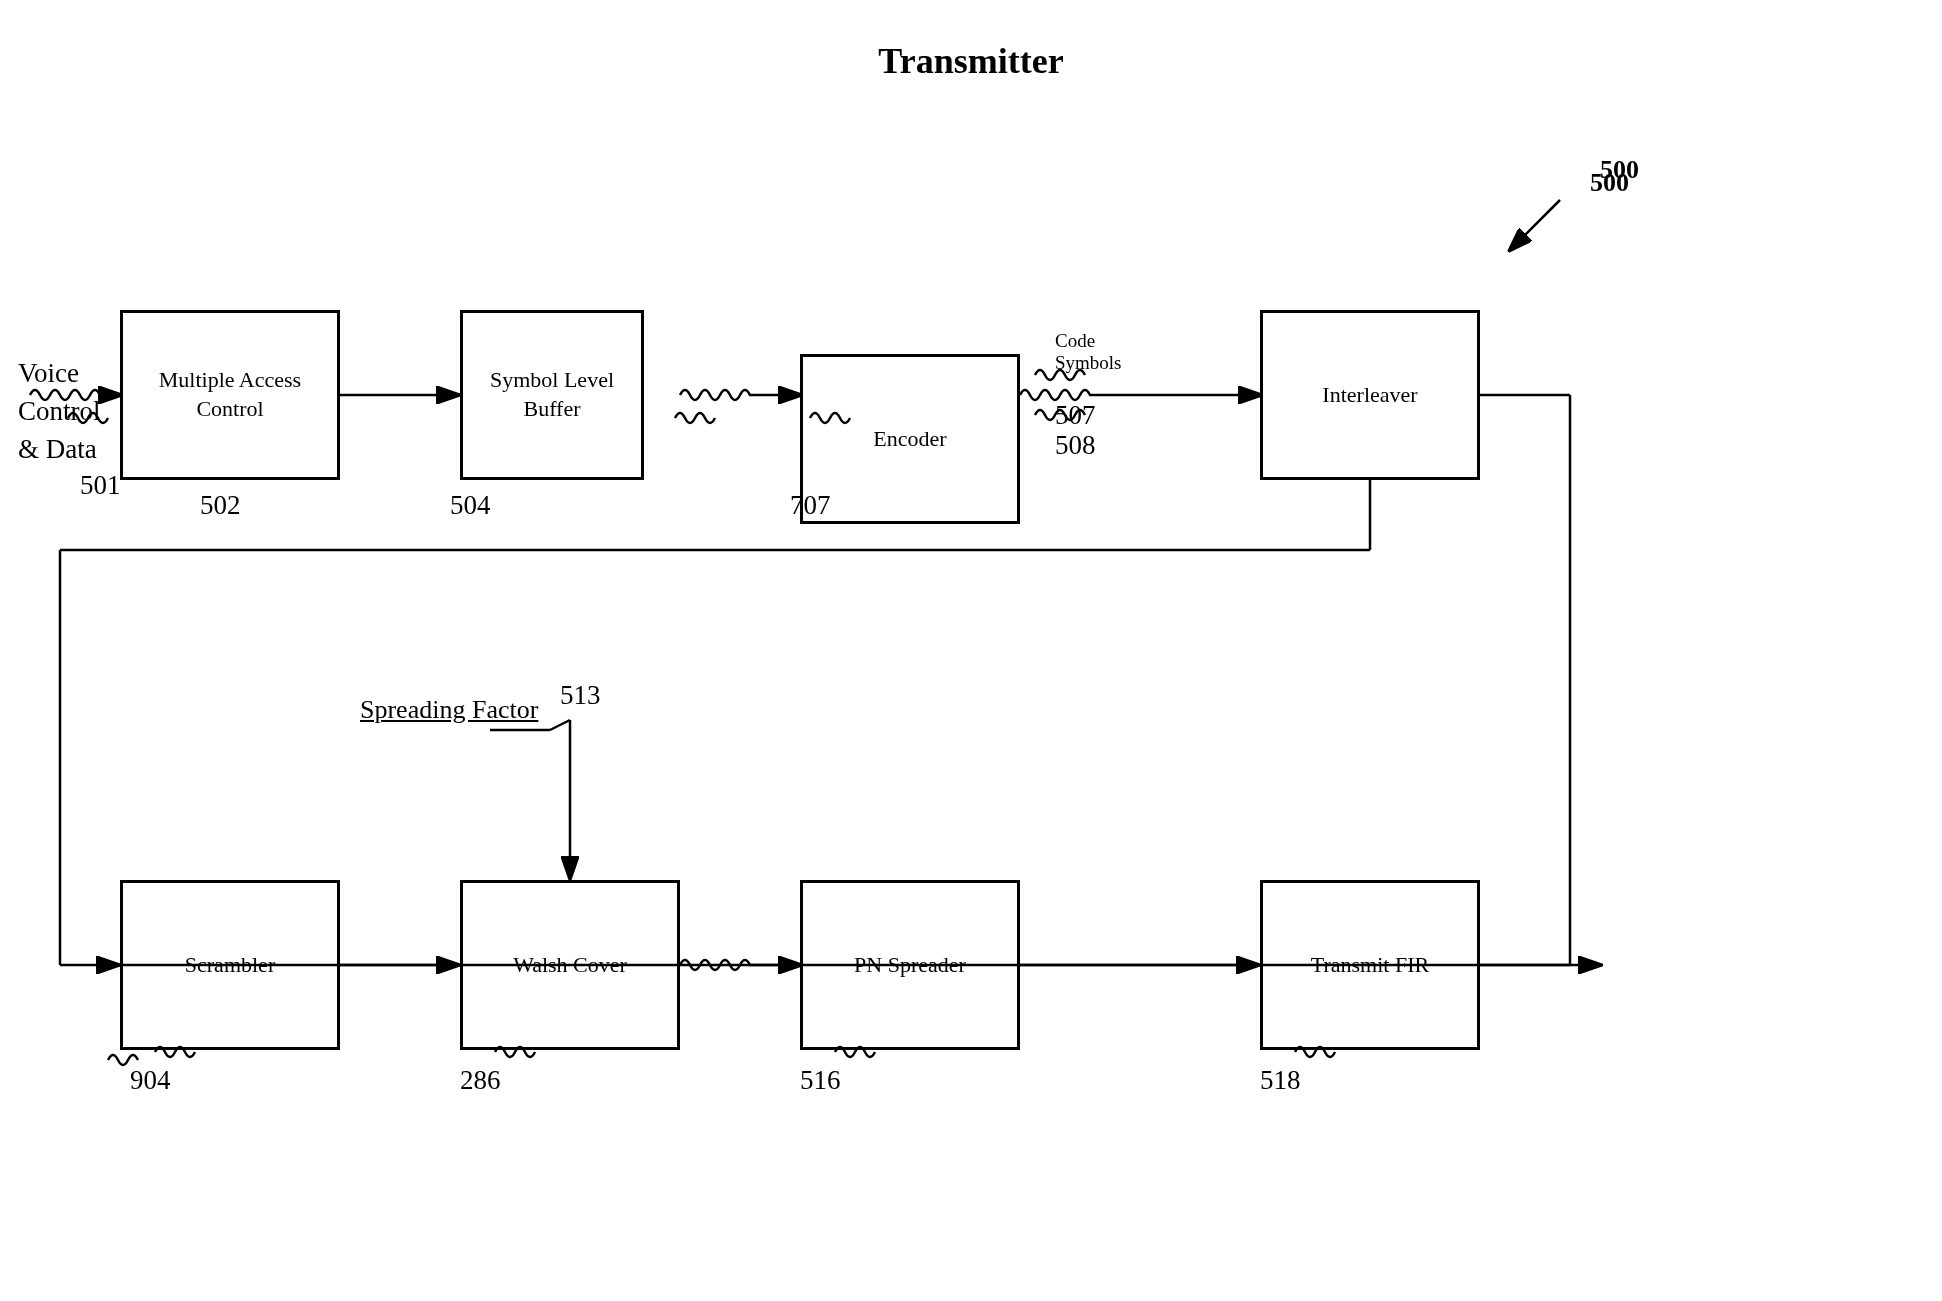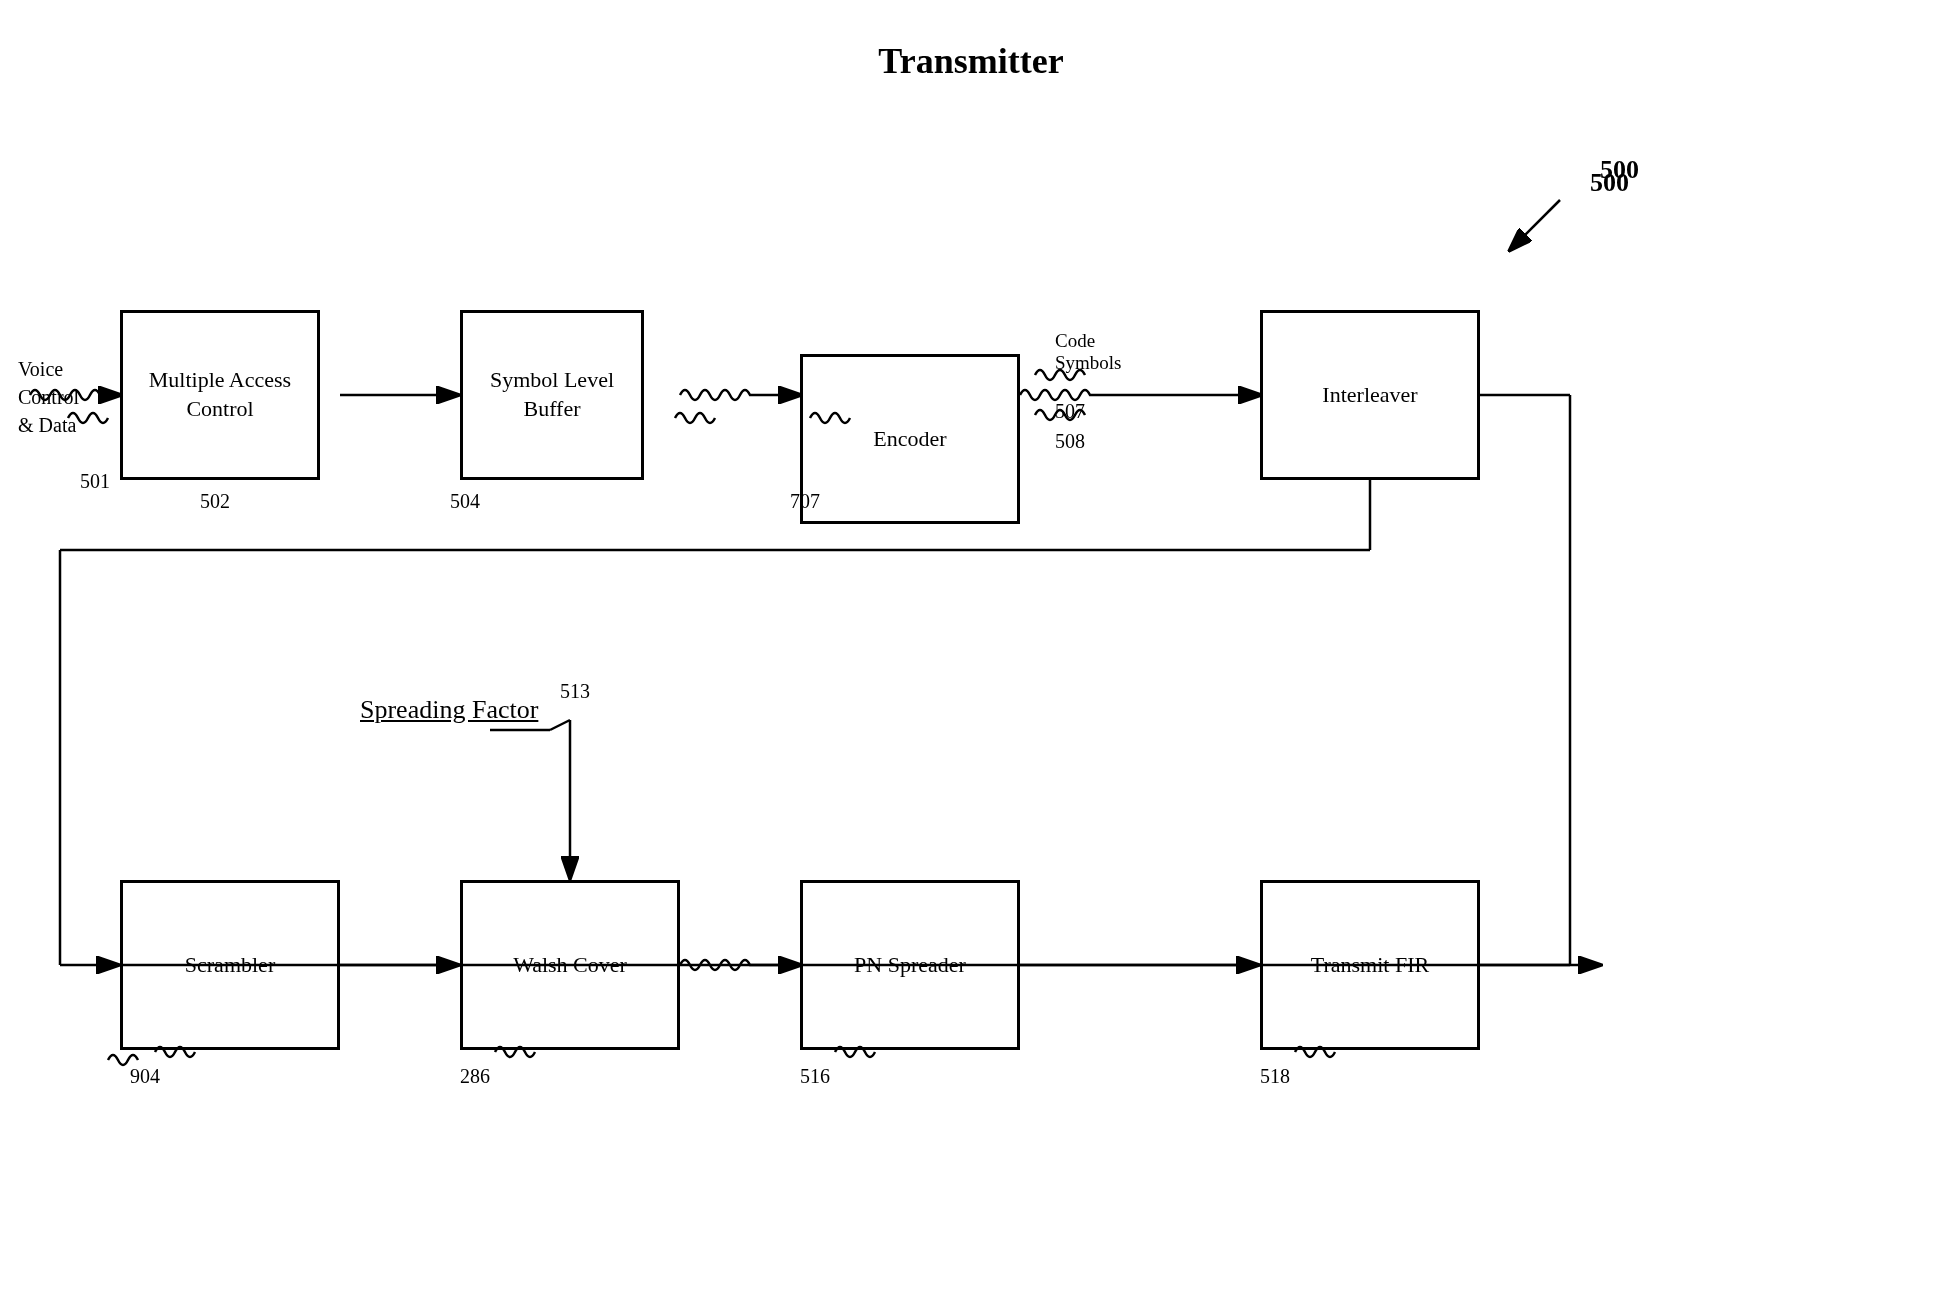--- a/index.html
+++ b/index.html
@@ -32,21 +32,21 @@
       display: flex;
       align-items: center;
       justify-content: center;
       text-align: center;
       font-size: 22px;
       font-family: 'Times New Roman', Times, serif;
       line-height: 1.3;
     }
     .label {
       position: absolute;
-      font-size: 20px;
+      font-size: 27px;
       font-family: 'Times New Roman', Times, serif;
     }
     svg.arrows {
       position: absolute;
       top: 0; left: 0;
       width: 1942px;
       height: 1301px;
       pointer-events: none;
     }
     svg.arrows line, svg.arrows path, svg.arrows polyline {
@@ -61,21 +61,21 @@
   </style>
 </head>
 <body>
 
 <div class="diagram-container">
 
   <div class="title">Transmitter</div>
 
   <div class="label" style="top:155px; left:1600px; font-size:26px; font-weight:bold;">500</div>
 
-  <div class="block" style="left:120px; top:310px; width:200px; height:170px;">
+  <div class="block" style="left:120px; top:310px; width:220px; height:170px;">
     <span>Multiple
 Access
 Control</span>
   </div>
 
   <div class="block" style="left:460px; top:310px; width:184px; height:170px;">
     <span>Symbol Level
 Buffer</span>
   </div>
 

